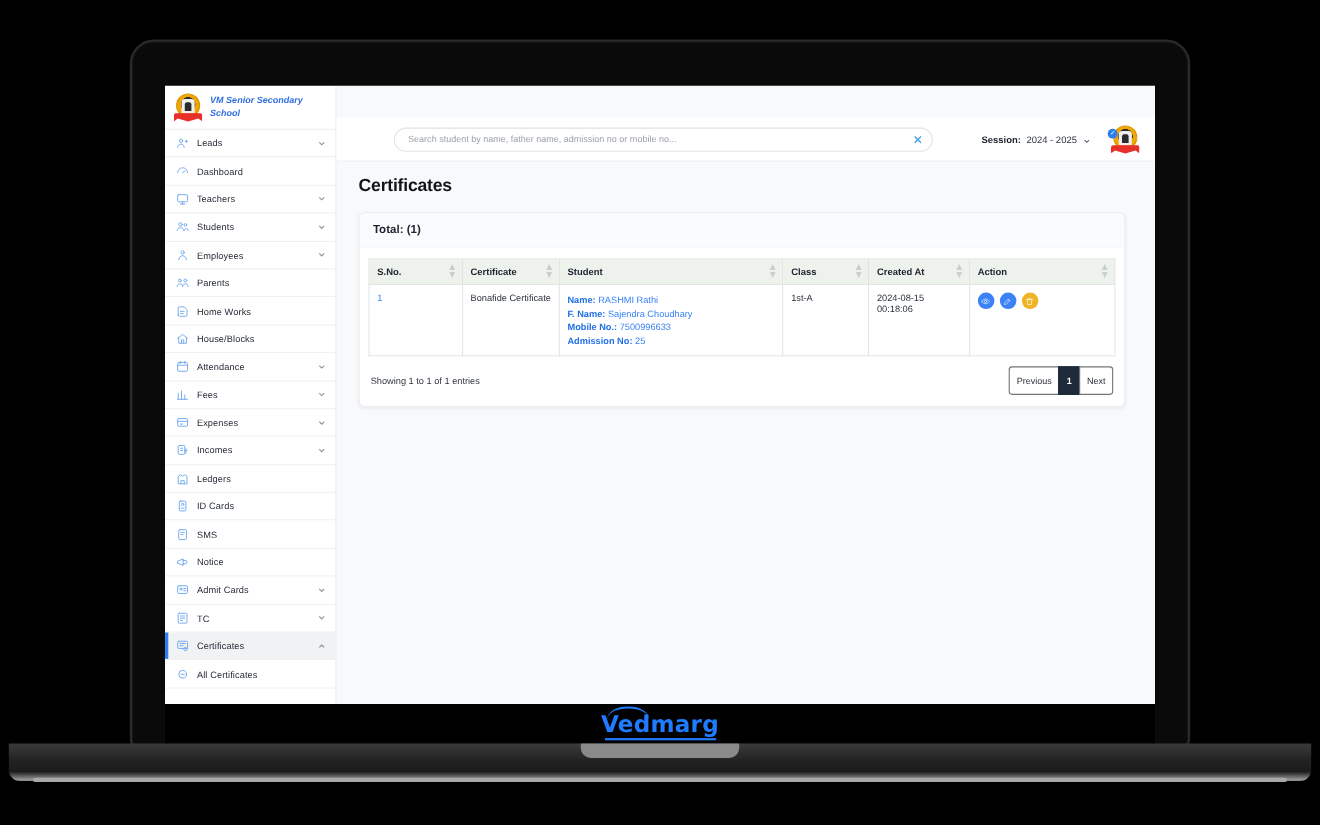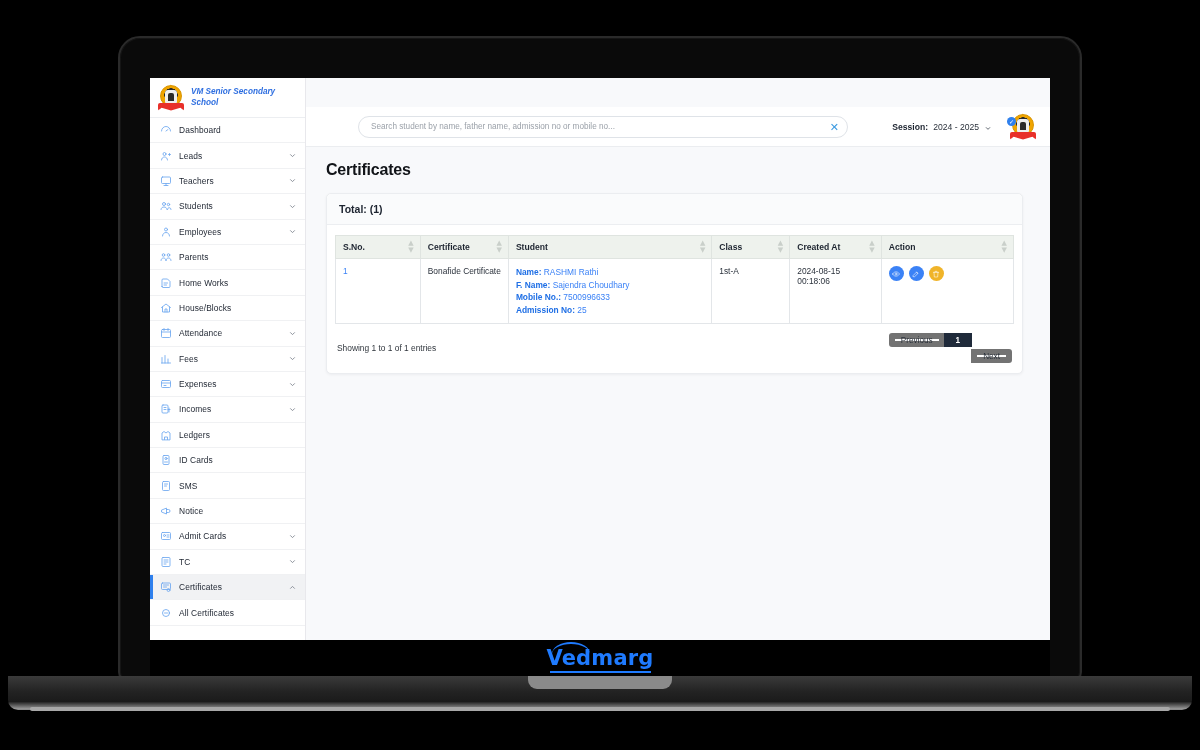--- a/index.html
+++ b/index.html
@@ -243,27 +243,27 @@
   .abtn.edit { background: #3b82f6; }
   .abtn.del  { background: #f0b429; }
 
   #table-footer {
     display: flex; align-items: center; justify-content: space-between;
     padding: 9px 2px 2px 2px;
   }
   #showing-info { font-size: 8.4px; color: #30363d; }
   #pagination { display: flex; }
   .pg {
-    min-width: 20px; height: 14px; padding: 0 6px;
-    border: 6px solid #737373; font-size: 8.2px; color: #2b323c;
+    min-width: 20px; height: 26px; padding: 0 6px;
+    border: 1px solid #737373; font-size: 8.2px; color: #2b323c;
     display: flex; align-items: center; justify-content: center;
     background: #fff; cursor: pointer; margin-left: -1px;
   }
   .pg:first-child { border-radius: 3px 0 0 3px; margin-left: 0; }
-  .pg:last-child { border-radius: 0 3px 3px 0; margin-top: 16px; }
+  .pg:last-child { border-radius: 0 3px 3px 0; }
   .pg.current { background: #1f2a3a; color: #fff; border-color: #1f2a3a; font-weight: 700; }
 </style>
 </head>
 <body>
 
 <div id="laptop-frame">
   <div id="laptop-screen-bezel"></div>
 
   <div id="app-viewport">
 
@@ -274,40 +274,40 @@
           <div class="sl-disc"></div>
           <div class="sl-inner"></div>
           <div class="sl-ribbon"></div>
         </div>
         <div id="brand-name">VM Senior Secondary School</div>
       </div>
       <div id="menu-list">
           <div class="menu-item">
             <span class="mi-icon">
               <svg viewBox="0 0 24 24" fill="none" stroke="currentColor" stroke-width="1.7" stroke-linecap="round" stroke-linejoin="round">
-                <path d="M3 14a9 9 0 0118 0"></path>
-                <path d="M12 14l4-3"></path>
-              </svg>
-            </span>
-            <span class="mi-label">Dashboard</span>
-          </div>
-          <div class="menu-item">
-            <span class="mi-icon">
-              <svg viewBox="0 0 24 24" fill="none" stroke="currentColor" stroke-width="1.7" stroke-linecap="round" stroke-linejoin="round">
                 <circle cx="9" cy="8" r="3"></circle>
                 <path d="M3 20c0-3.3 2.7-6 6-6s6 2.7 6 6"></path>
                 <path d="M17 9h4M19 7v4"></path>
               </svg>
             </span>
             <span class="mi-label">Leads</span>
             <span class="chev">
               <svg viewBox="0 0 12 12" fill="none" stroke="currentColor" stroke-width="1.3">
                 <path d="M3 4.5L6 7.5l3-3"></path>
               </svg>
             </span>
+          </div>
+          <div class="menu-item">
+            <span class="mi-icon">
+              <svg viewBox="0 0 24 24" fill="none" stroke="currentColor" stroke-width="1.7" stroke-linecap="round" stroke-linejoin="round">
+                <path d="M3 14a9 9 0 0118 0"></path>
+                <path d="M12 14l4-3"></path>
+              </svg>
+            </span>
+            <span class="mi-label">Dashboard</span>
           </div>
           <div class="menu-item">
             <span class="mi-icon">
               <svg viewBox="0 0 24 24" fill="none" stroke="currentColor" stroke-width="1.7" stroke-linecap="round" stroke-linejoin="round">
                 <rect x="3" y="4" width="18" height="13" rx="2"></rect>
                 <path d="M8 21h8M12 17v4"></path>
               </svg>
             </span>
             <span class="mi-label">Teachers</span>
             <span class="chev">

